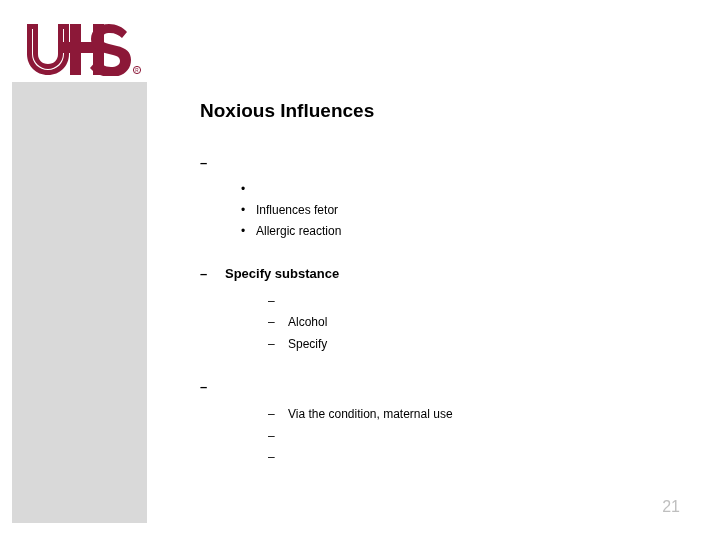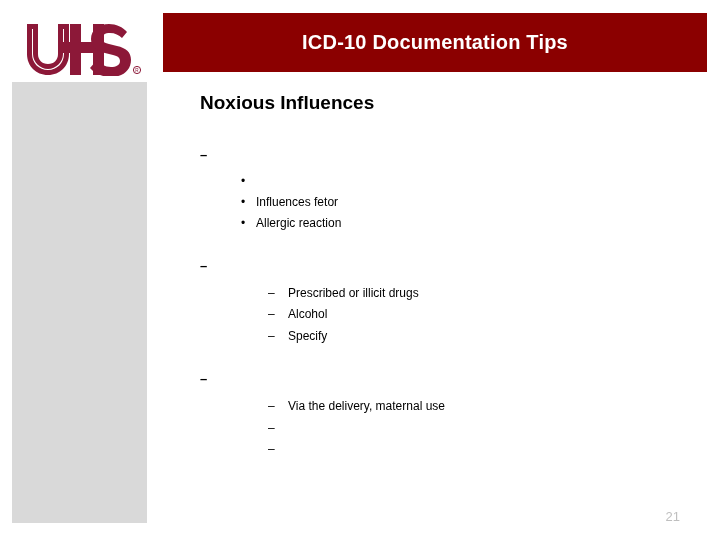--- a/index.html
+++ b/index.html
@@ -63,21 +63,21 @@
   .content {
     position: absolute;
     left: 200px;
     top: 92px;
     width: 500px;
   }
   .content-heading {
     font-size: 19px;
     font-weight: bold;
     color: #000000;
-    margin: 0 0 31px 0;
+    margin: 8px 0 31px 0;
     line-height: 1.2;
   }
 
   .group { margin-bottom: 26px; }
   .group:last-child { margin-bottom: 0; }
 
   
   .lvl1 {
     display: flex;
     align-items: flex-start;
@@ -126,22 +126,22 @@
     flex: 0 0 20px;
     font-size: 12px;
   }
 
   .sublist { margin-top: 3px; }
 
   
   .page-number {
     position: absolute;
     right: 40px;
-    bottom: 16px;
-    font-size: 13px;
+    bottom: 24px;
+    font-size: 16px;
     color: #bfbfbf;
     font-family: "Liberation Sans", sans-serif;
   }
 </style>
 </head>
 <body>
 
 <div class="slide">
 
   <div class="side-panel"></div>
@@ -169,23 +169,20 @@
                  c-6,0 -11,-3 -14,-7 l-7,8 c5,6 13,9 21,9
                  c12,0 20,-7 20,-17 c0,-8 -5,-12 -14,-14 l-8,-2
                  c-5,-1 -7,-3 -7,-6 c0,-3 3,-5 8,-5 c5,0 9,2 12,5 Z" fill="#8c1838"></path>
       </g>
 
       <circle cx="113" cy="52" r="3.6" fill="none" stroke="#8c1838" stroke-width="1"></circle>
       <text x="113" y="54.3" font-size="4.6" fill="#8c1838" text-anchor="middle" font-family="Liberation Sans, sans-serif">R</text>
     </svg>
   </div>
 
-  <div class="title-bar">
-    <span class="title-text">ICD-10 Documentation Tips</span>
-  </div>
 
   <div class="content">
 
     <div class="content-heading">Noxious Influences</div>
 
     <div class="group">
       <div class="lvl1">
         <span class="dash">–</span>
       </div>
       <div class="sublist">
@@ -199,45 +196,45 @@
         <div class="lvl2">
           <span class="dot">•</span>
           <span>Allergic reaction</span>
         </div>
       </div>
     </div>
 
     <div class="group">
       <div class="lvl1">
         <span class="dash">–</span>
+        <span>Specify substance</span>
       </div>
       <div class="sublist">
         <div class="lvl3">
           <span class="dash">–</span>
-          <span>Prescribed or illicit drugs</span>
         </div>
         <div class="lvl3">
           <span class="dash">–</span>
           <span>Alcohol</span>
         </div>
         <div class="lvl3">
           <span class="dash">–</span>
           <span>Specify</span>
         </div>
       </div>
     </div>
 
     <div class="group">
       <div class="lvl1">
         <span class="dash">–</span>
       </div>
       <div class="sublist">
         <div class="lvl3">
           <span class="dash">–</span>
-          <span>Via the delivery, maternal use</span>
+          <span>Via the condition, maternal use</span>
         </div>
         <div class="lvl3">
           <span class="dash">–</span>
         </div>
         <div class="lvl3">
           <span class="dash">–</span>
         </div>
       </div>
     </div>
 

